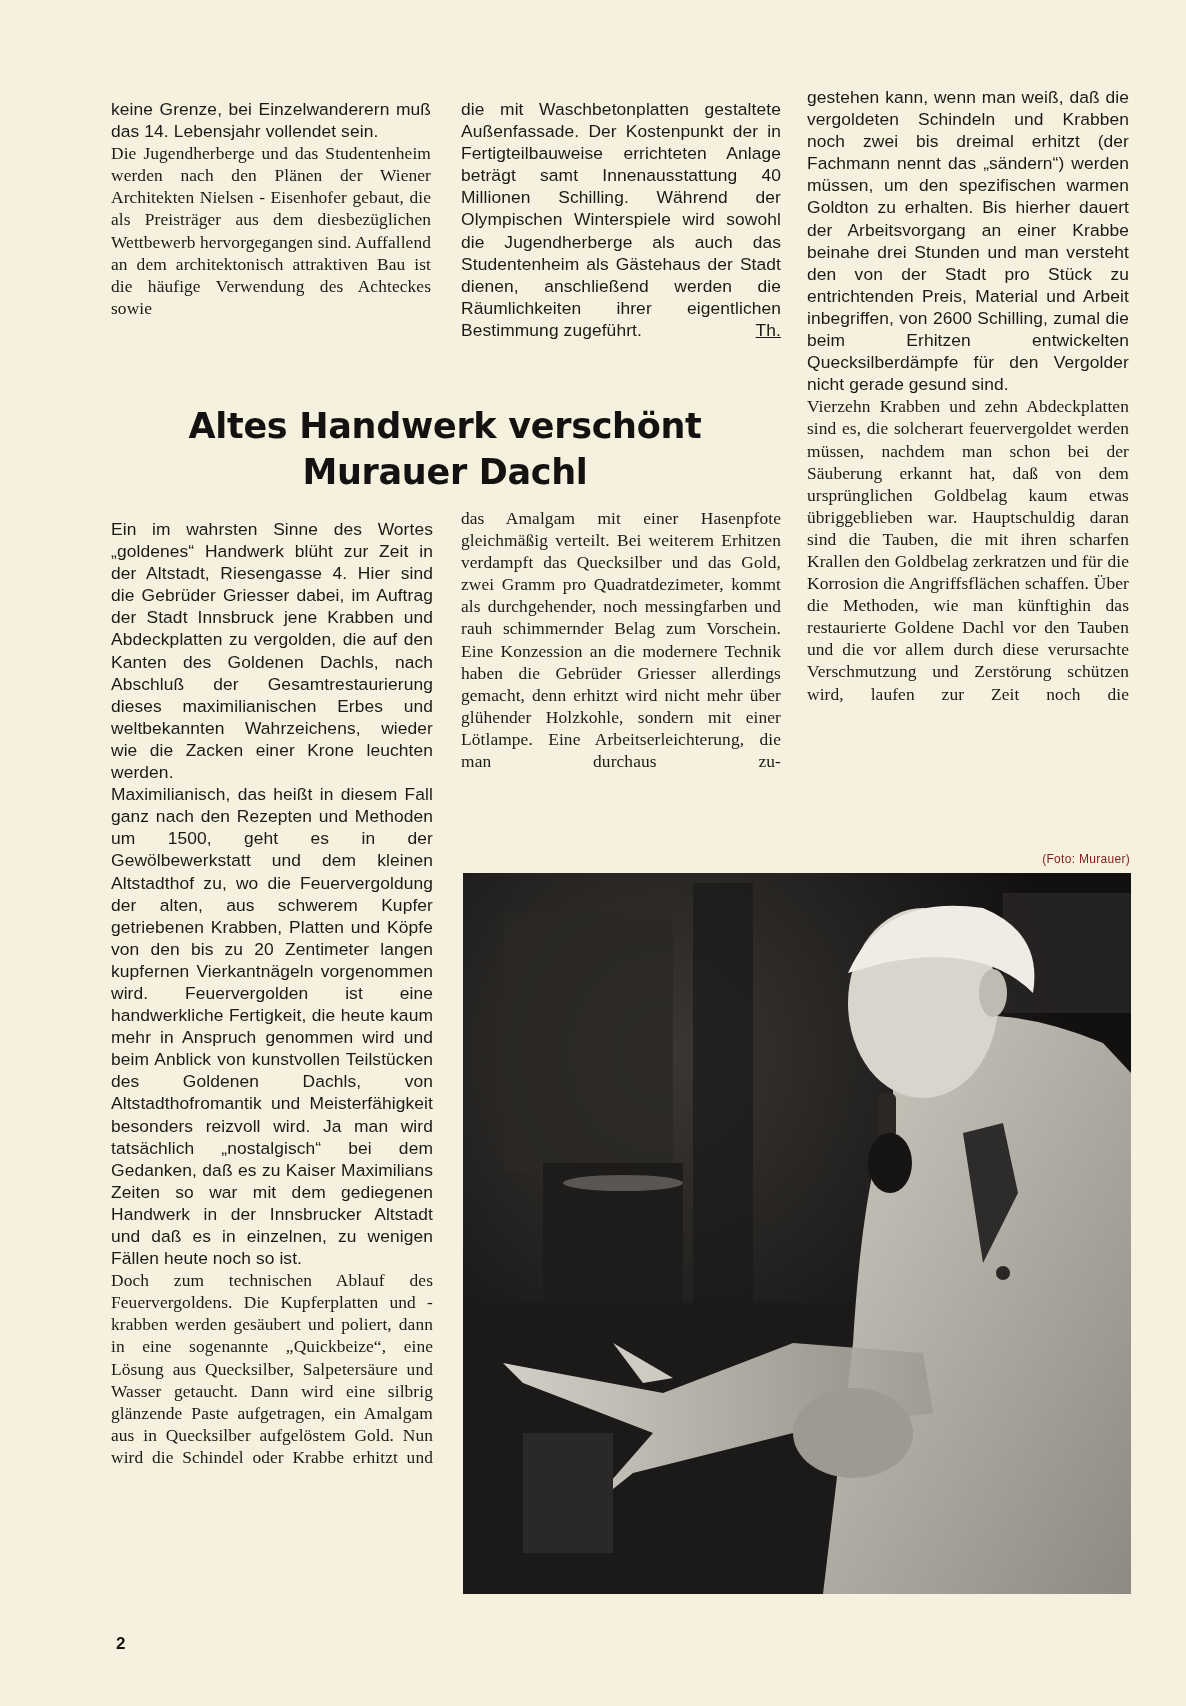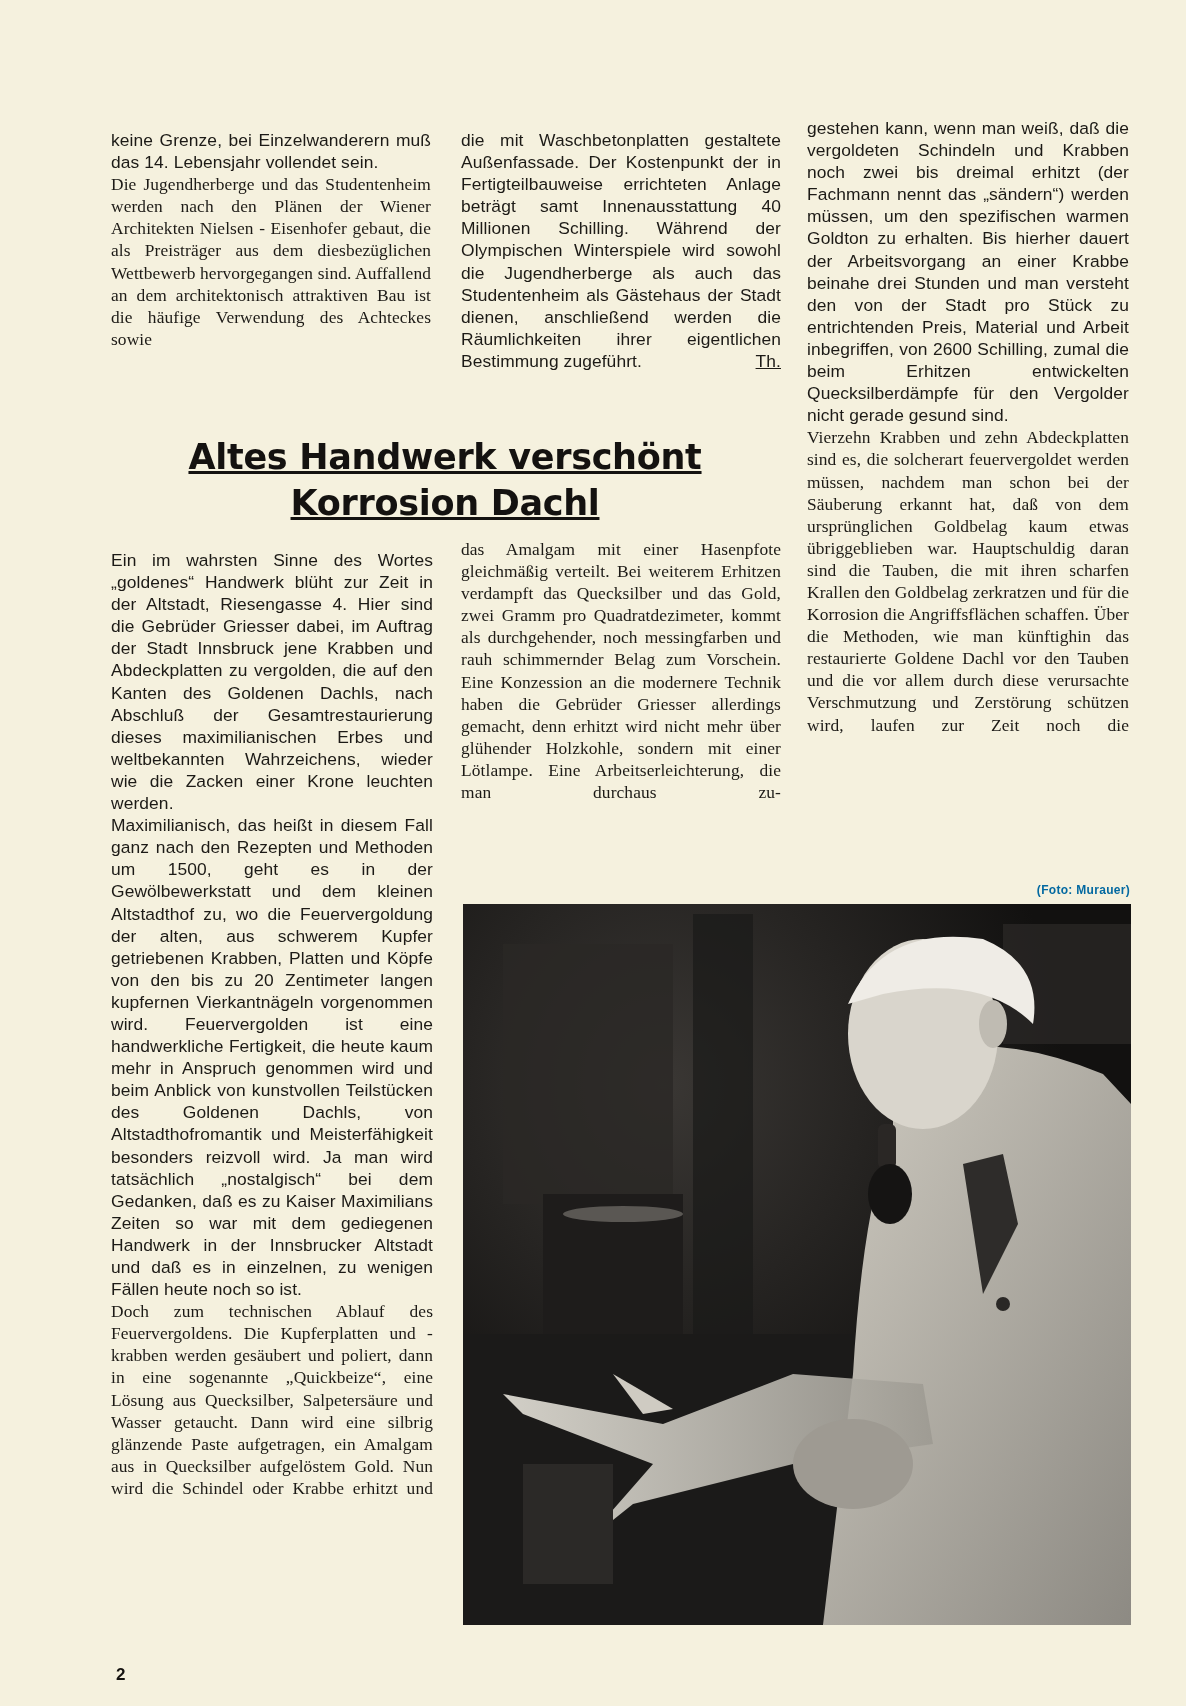--- a/index.html
+++ b/index.html
@@ -4,21 +4,21 @@
   <style>
     html, body { margin: 0; padding: 0; }
     body {
       width: 1186px; height: 1706px;
       background: #f5f1de;
       position: relative;
       overflow: hidden;
       font-family: "Liberation Sans", "DejaVu Sans", sans-serif;
       color: #1c1a16;
     }
-    .page { position: absolute; inset: 0; margin-top: 31px; }
+    .page { position: absolute; inset: 0; }
     .col {
       position: absolute;
       font-size: 17.4px;
       line-height: 22.1px;
       text-align: justify;
       hyphens: manual;
       letter-spacing: 0.1px;
     }
     .col p { margin: 0; text-align: justify; }
     .col p.last { text-align-last: justify; font-family: Liberation Serif, serif; }
@@ -35,33 +35,32 @@
       position: absolute;
       left: 110px; width: 670px;
       top: 403px;
       text-align: center;
       font-family: "DejaVu Sans", "Liberation Sans", sans-serif;
       font-weight: bold;
       font-size: 35px;
       line-height: 46px;
       letter-spacing: -0.3px;
       color: #141210;
-      text-decoration: underline;
     }
 
     
     #art-col-1 { left: 111px; top: 518px; width: 322px; }
     #art-col-2 { left: 461px; top: 507px; width: 320px; }
 
     .caption {
       position: absolute;
       right: 56px; top: 852px;
       font-size: 12px;
-      font-weight: bold;
-      color: #0369a1;
+      font-weight: normal;
+      color: #7f1d1d;
       letter-spacing: 0.3px;
     }
 
     .photo {
       position: absolute;
       left: 463px; top: 873px;
       width: 668px; height: 721px;
       background: #151312;
       overflow: hidden;
     }
@@ -87,21 +86,21 @@
 
   <div class="col" id="top-col-2">
     <p class="last-left">
       <span>die mit Waschbetonplatten gestaltete Außenfassade. Der Kostenpunkt der in Fertigteilbauweise errichteten Anlage beträgt samt Innenausstattung 40 Millionen Schilling. Während der Olympischen Winterspiele wird sowohl die Jugendherberge als auch das Studentenheim als Gästehaus der Stadt dienen, anschließend werden die Räumlichkeiten ihrer eigentlichen Bestimmung zugeführt.</span>
       <span class="right">Th.</span>
     </p>
   </div>
 
   <h1 class="headline" style="margin:0;">
     <span style="display:block">Altes Handwerk verschönt</span>
-    <span style="display:block">Korrosion Dachl</span>
+    <span style="display:block">Murauer Dachl</span>
   </h1>
 
   <div class="col" id="art-col-1">
     <p>Ein im wahrsten Sinne des Wortes „goldenes“ Handwerk blüht zur Zeit in der Altstadt, Riesengasse 4. Hier sind die Gebrüder Griesser dabei, im Auftrag der Stadt Innsbruck jene Krabben und Abdeckplatten zu vergolden, die auf den Kanten des Goldenen Dachls, nach Abschluß der Gesamtrestaurierung dieses maximilianischen Erbes und weltbekannten Wahrzeichens, wieder wie die Zacken einer Krone leuchten werden.</p>
     <p>Maximilianisch, das heißt in diesem Fall ganz nach den Rezepten und Methoden um 1500, geht es in der Gewölbewerkstatt und dem kleinen Altstadthof zu, wo die Feuervergoldung der alten, aus schwerem Kupfer getriebenen Krabben, Platten und Köpfe von den bis zu 20 Zentimeter langen kupfernen Vierkantnägeln vorgenommen wird. Feuervergolden ist eine handwerkliche Fertigkeit, die heute kaum mehr in Anspruch genommen wird und beim Anblick von kunstvollen Teilstücken des Goldenen Dachls, von Altstadthofromantik und Meisterfähigkeit besonders reizvoll wird. Ja man wird tatsächlich „nostalgisch“ bei dem Gedanken, daß es zu Kaiser Maximilians Zeiten so war mit dem gediegenen Handwerk in der Innsbrucker Altstadt und daß es in einzelnen, zu wenigen Fällen heute noch so ist.</p>
     <p class="last">Doch zum technischen Ablauf des Feuervergoldens. Die Kupferplatten und -krabben werden gesäubert und poliert, dann in eine sogenannte „Quickbeize“, eine Lösung aus Quecksilber, Salpetersäure und Wasser getaucht. Dann wird eine silbrig glänzende Paste aufgetragen, ein Amalgam aus in Quecksilber aufgelöstem Gold. Nun wird die Schindel oder Krabbe erhitzt und</p>
   </div>
 
   <div class="col" id="art-col-2">
     <p class="last">das Amalgam mit einer Hasenpfote gleichmäßig verteilt. Bei weiterem Erhitzen verdampft das Quecksilber und das Gold, zwei Gramm pro Quadratdezimeter, kommt als durchgehender, noch messingfarben und rauh schimmernder Belag zum Vorschein. Eine Konzession an die modernere Technik haben die Gebrüder Griesser allerdings gemacht, denn erhitzt wird nicht mehr über glühender Holzkohle, sondern mit einer Lötlampe. Eine Arbeitserleichterung, die man durchaus zu-</p>

